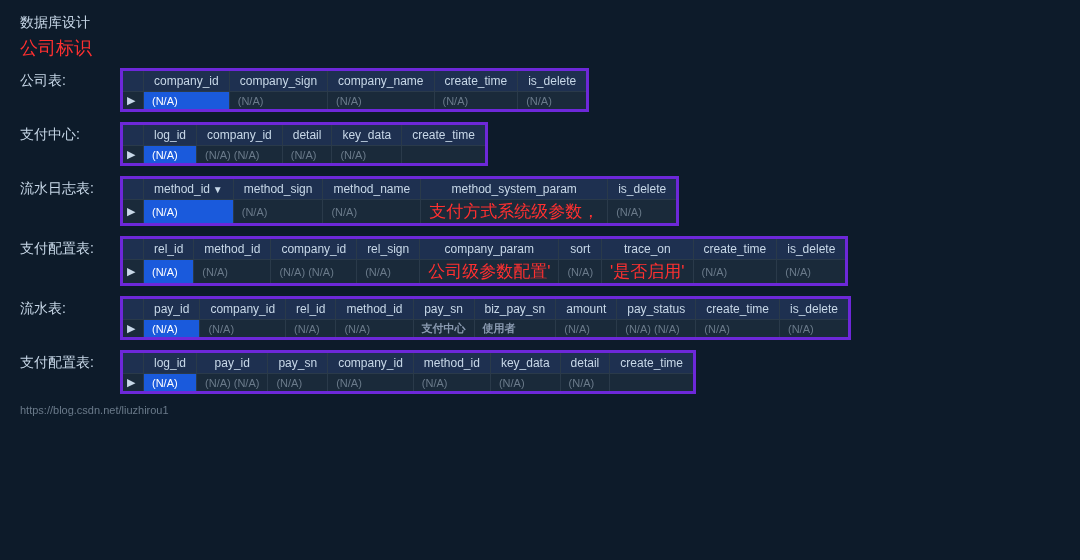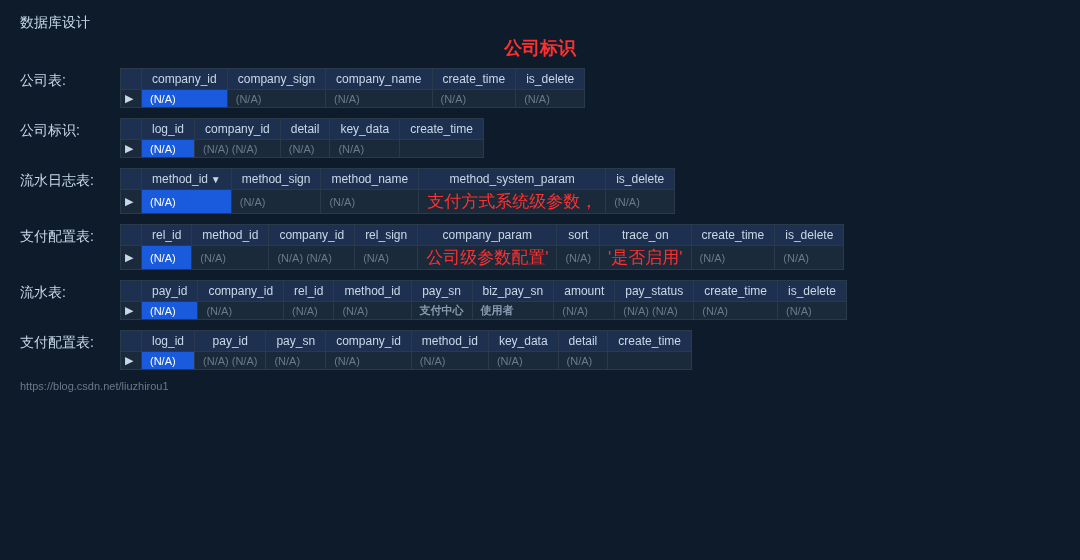--- a/index.html
+++ b/index.html
@@ -11,24 +11,24 @@
       width: 1080px;
       min-height: 560px;
       padding: 14px 20px 20px 20px;
     }
     .page-title {
       font-size: 14px;
       color: #c8d8e8;
       margin-bottom: 4px;
     }
     .center-title {
-      text-align: center;
+      text-align: left;
       color: #ff3030;
       font-size: 18px;
-      font-weight: bold;
+      font-weight: normal;
       margin-bottom: 8px;
     }
     .table-section {
       display: flex;
       align-items: flex-start;
       margin-bottom: 10px;
     }
     .table-label {
       width: 100px;
       min-width: 100px;
@@ -36,21 +36,21 @@
       color: #c8d8e8;
       font-size: 14px;
       padding-right: 10px;
     }
     .db-table-wrapper {
       flex: 1;
     }
     .db-table {
       border-collapse: collapse;
       background-color: #1a2a3a;
-      border: 1px solid #6d28d9;
+      border: 3px solid #6d28d9;
       width: auto;
       min-width: 300px;
     }
     .db-table th {
       background-color: #1e3050;
       color: #c8d8e8;
       padding: 3px 10px;
       border: 1px solid #2a3a4a;
       font-weight: normal;
       font-size: 12px;
@@ -123,21 +123,21 @@
               <td class="na">(N/A)</td>
               <td class="na">(N/A)</td>
               <td class="na">(N/A)</td>
               <td class="na">(N/A)</td>
             </tr>
           </tbody>
         </table>
       </div>
     </div>
     <div class="table-section">
-      <div class="table-label">公司标识:</div>
+      <div class="table-label">支付中心:</div>
       <div class="db-table-wrapper">
         <table class="db-table">
           <thead>
             <tr>
               <th></th>
               <th>log_id</th>
               <th>company_id</th>
               <th>detail</th>
               <th>key_data</th>
               <th>create_time</th>

